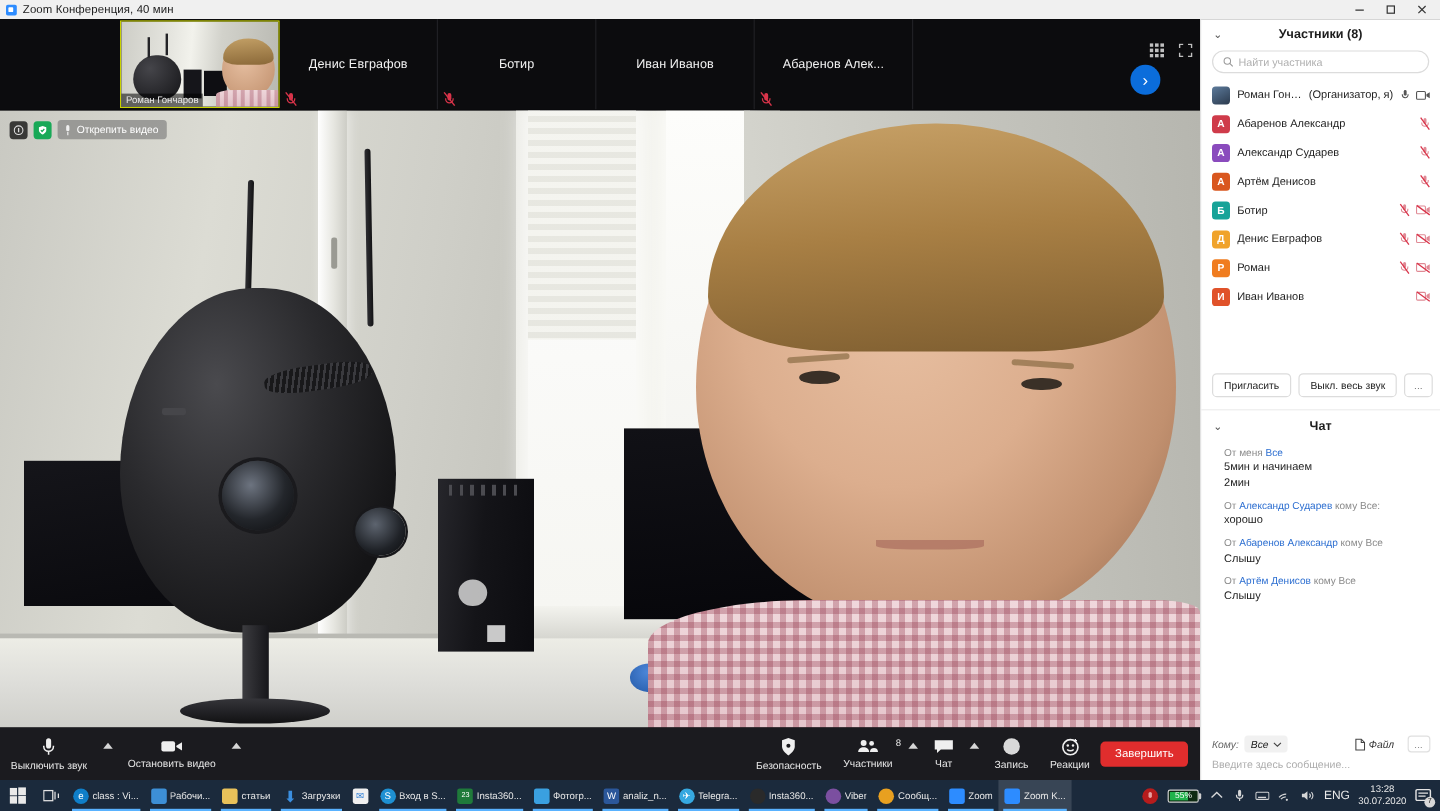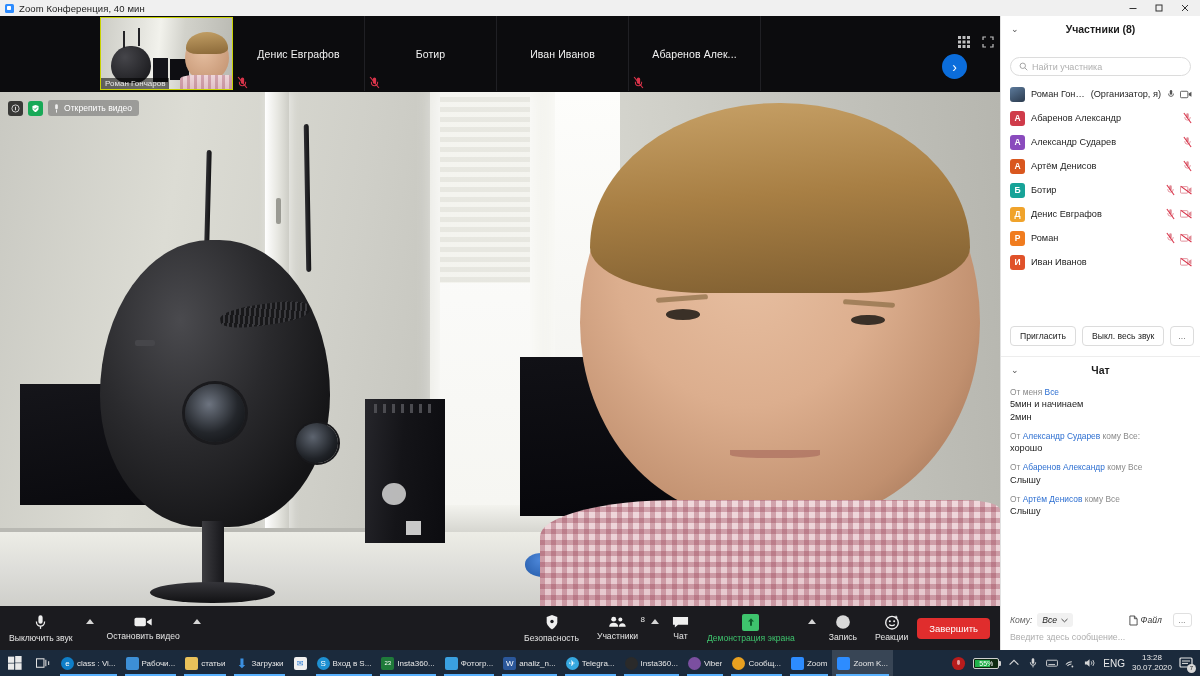--- a/index.html
+++ b/index.html
@@ -217,21 +217,21 @@
   
   .panel {
     position: absolute; top: 16px; right: 0; width: 200px; height: 634px;
     background: #fff; border-left: 1px solid #e2e2e2;
   }
   .panel-head {
     height: 26px; display: flex; align-items: center; justify-content: center;
     position: relative; font-size: 10.5px; color: #1d1d1d; font-weight: bold;
   }
   .chev { position: absolute; left: 10px; font-size: 9px; color: #555; font-weight: normal; }
-  .search-wrap { padding: 0 9px 6px; margin-top: 15px; }
+  .search-wrap { padding: 0 9px 6px; }
   .search-box {
     height: 19px; border: 1px solid #dcdcdc; border-radius: 10px;
     display: flex; align-items: center; gap: 4px; padding: 0 8px; background: #fff;
   }
   .search-ph { font-size: 9px; color: #b0b0b0; }
   .plist { padding: 0 0 2px; }
   .prow {
     height: 24px; display: flex; align-items: center; padding: 0 8px 0 9px; gap: 6px;
   }
   .avatar {
@@ -245,21 +245,21 @@
   .picons { display: flex; align-items: center; gap: 5px; flex: none; }
 
   .pbtns { display: flex; align-items: center; gap: 6px; padding: 8px 9px 10px; }
   .pbtn {
     border: 1px solid #dcdcdc; border-radius: 4px; font-size: 8.6px; color: #222;
     padding: 4px 9px; background: #fff; white-space: nowrap;
   }
   .pbtn.dots { padding: 4px 7px; color: #777; }
 
   .chat-sec { border-top: 1px solid #ededed; }
-  .chat-log { padding: 4px 9px 0; height: 242px; overflow: hidden; }
+  .chat-log { padding: 4px 19px 0; height: 242px; overflow: hidden; }
   .cm { margin-bottom: 7px; }
   .cm-from { font-size: 8.4px; color: #8a8a8a; line-height: 1.35; }
   .cm-from .who { color: #2d6fd1; }
   .cm-text { font-size: 9.2px; color: #1d1d1d; line-height: 1.4; }
 
   .chat-foot { position: absolute; left: 0; bottom: 0; width: 200px; }
   .chat-to { display: flex; align-items: center; gap: 5px; padding: 4px 9px 2px; font-style: italic; }
   .chat-to .lab { font-size: 8.6px; color: #666; }
   .to-sel { display: flex; align-items: center; gap: 4px; background: #f1f1f1;
     border-radius: 3px; padding: 2px 5px; font-size: 8.6px; color: #222; }
@@ -521,28 +521,20 @@
           <div class="caret"></div>
         </div>
 
       <div class="tb-item">
         <svg width="17" height="14" viewBox="0 0 18 14">
             <path d="M1 1.6h16v8.2H6.4L3 12.8V9.8H1z" fill="#efefef"></path>
           </svg>
         <span class="lbl">Чат</span>
       </div>
 
-      <div class="tb-item green">
-        <div class="share-sq">
-          <svg width="10" height="11" viewBox="0 0 10 11">
-              <path d="M5 1.2l3 3.2H6v4.4H4V4.4H2z" fill="#0e5f2c"></path>
-            </svg>
-        </div>
-        <span class="lbl">Демонстрация экрана</span>
-      </div>
       <div class="tb-item" style="padding:0 4px">
           <div class="caret"></div>
         </div>
 
       <div class="tb-item">
         <svg width="16" height="16" viewBox="0 0 14 14">
             <circle cx="7" cy="7" r="6" fill="#d9d9d9"></circle>
           </svg>
         <span class="lbl">Запись</span>
       </div>

